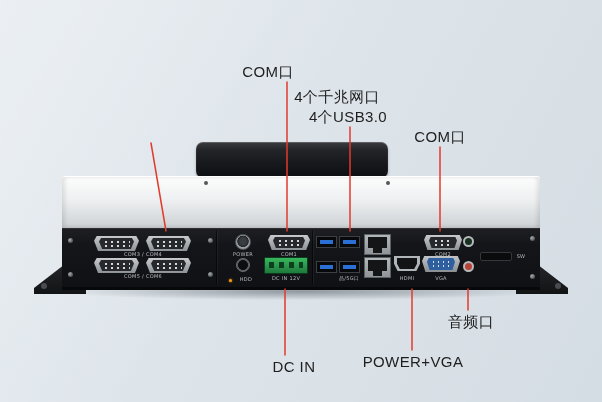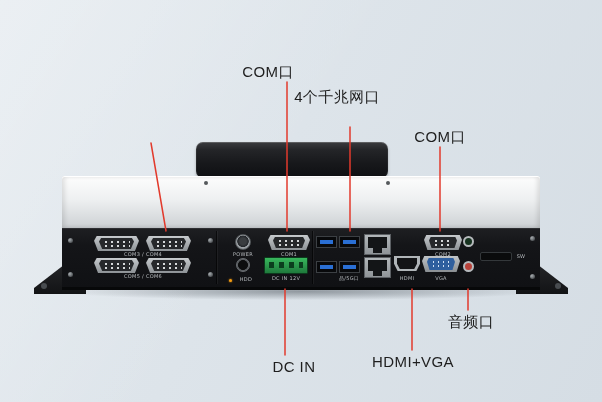--- a/index.html
+++ b/index.html
@@ -74,23 +74,24 @@
   .swslot{position:absolute;background:#0a0b0c;border:1px solid #34383b;border-radius:2px;}
 </style>
 </head>
 <body>
 
 <div class="stage">
   <div class="sheen"></div>
 
   <div class="callout" style="left:268px;top:63px;">COM口</div>
   <div class="callout" style="left:329px;top:88px;margin-left:8px;">4个千兆网口</div>
+  <div class="callout" style="left:348px;top:108px;">4个USB3.0</div>
   <div class="callout" style="left:440px;top:128px;">COM口</div>
   <div class="callout" style="left:294px;top:358px;">DC IN</div>
-  <div class="callout" style="left:413px;top:353px;">HDMI+VGA</div>
+  <div class="callout" style="left:413px;top:353px;">POWER+VGA</div>
   <div class="callout" style="left:471px;top:313px;">音频口</div>
 
   <svg class="lines" width="602" height="402">
     <line x1="151" y1="143" x2="166" y2="231" stroke="#e23a2c"></line>
     <line x1="287" y1="82" x2="287" y2="231" stroke="#e23a2c"></line>
     <line x1="350" y1="127" x2="350" y2="231" stroke="#e23a2c"></line>
     <line x1="440" y1="147" x2="440" y2="231" stroke="#e23a2c"></line>
     <line x1="285" y1="289" x2="285" y2="355" stroke="#e23a2c"></line>
     <line x1="412" y1="289" x2="412" y2="350" stroke="#e23a2c"></line>
     <line x1="468" y1="289" x2="468" y2="310" stroke="#e23a2c"></line>

